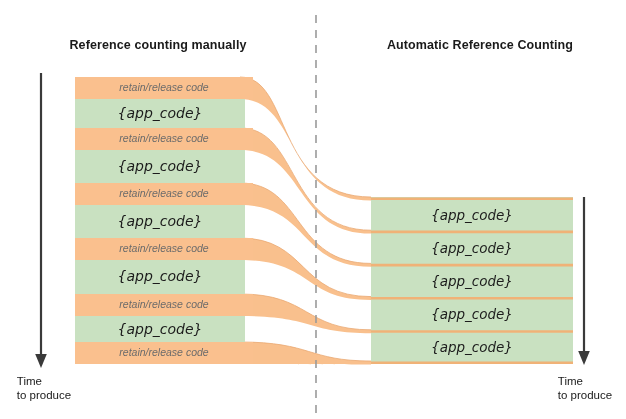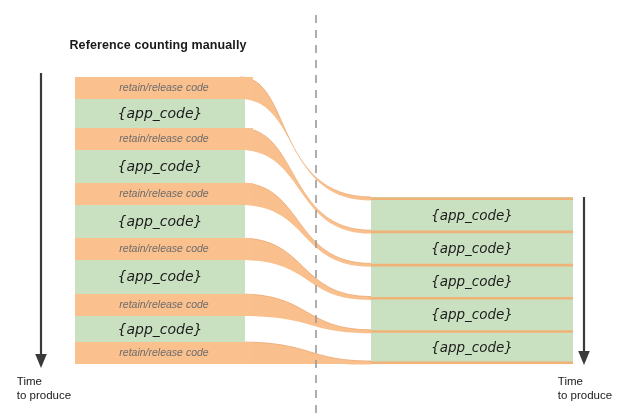--- a/index.html
+++ b/index.html
@@ -123,20 +123,21 @@
       <polygon points="41,357 35.2,343 46.8,343" fill="#3a3a3a"></polygon>
     </g>
 
     <g>
       <line x1="584" y1="186" x2="584" y2="343" stroke="#3a3a3a" stroke-width="2.2"></line>
       <polygon points="584,354 578.2,340 589.8,340" fill="#3a3a3a"></polygon>
     </g>
   </svg>
 
   <div class="hdr" id="hdr-left">Reference counting manually</div>
+  <div class="hdr" id="hdr-right">Automatic Reference Counting</div>
 
   <div class="bar-label lbl-retain" style="left:75px;top:70px;width:178px;">retain/release code</div>
   <div class="bar-label lbl-app" style="left:75px;top:94px;width:170px;">{app_code}</div>
 
   <div class="bar-label lbl-retain" style="left:75px;top:121px;width:178px;">retain/release code</div>
   <div class="bar-label lbl-app" style="left:75px;top:147px;width:170px;">{app_code}</div>
 
   <div class="bar-label lbl-retain" style="left:75px;top:176px;width:178px;">retain/release code</div>
   <div class="bar-label lbl-app" style="left:75px;top:202px;width:170px;">{app_code}</div>
 

